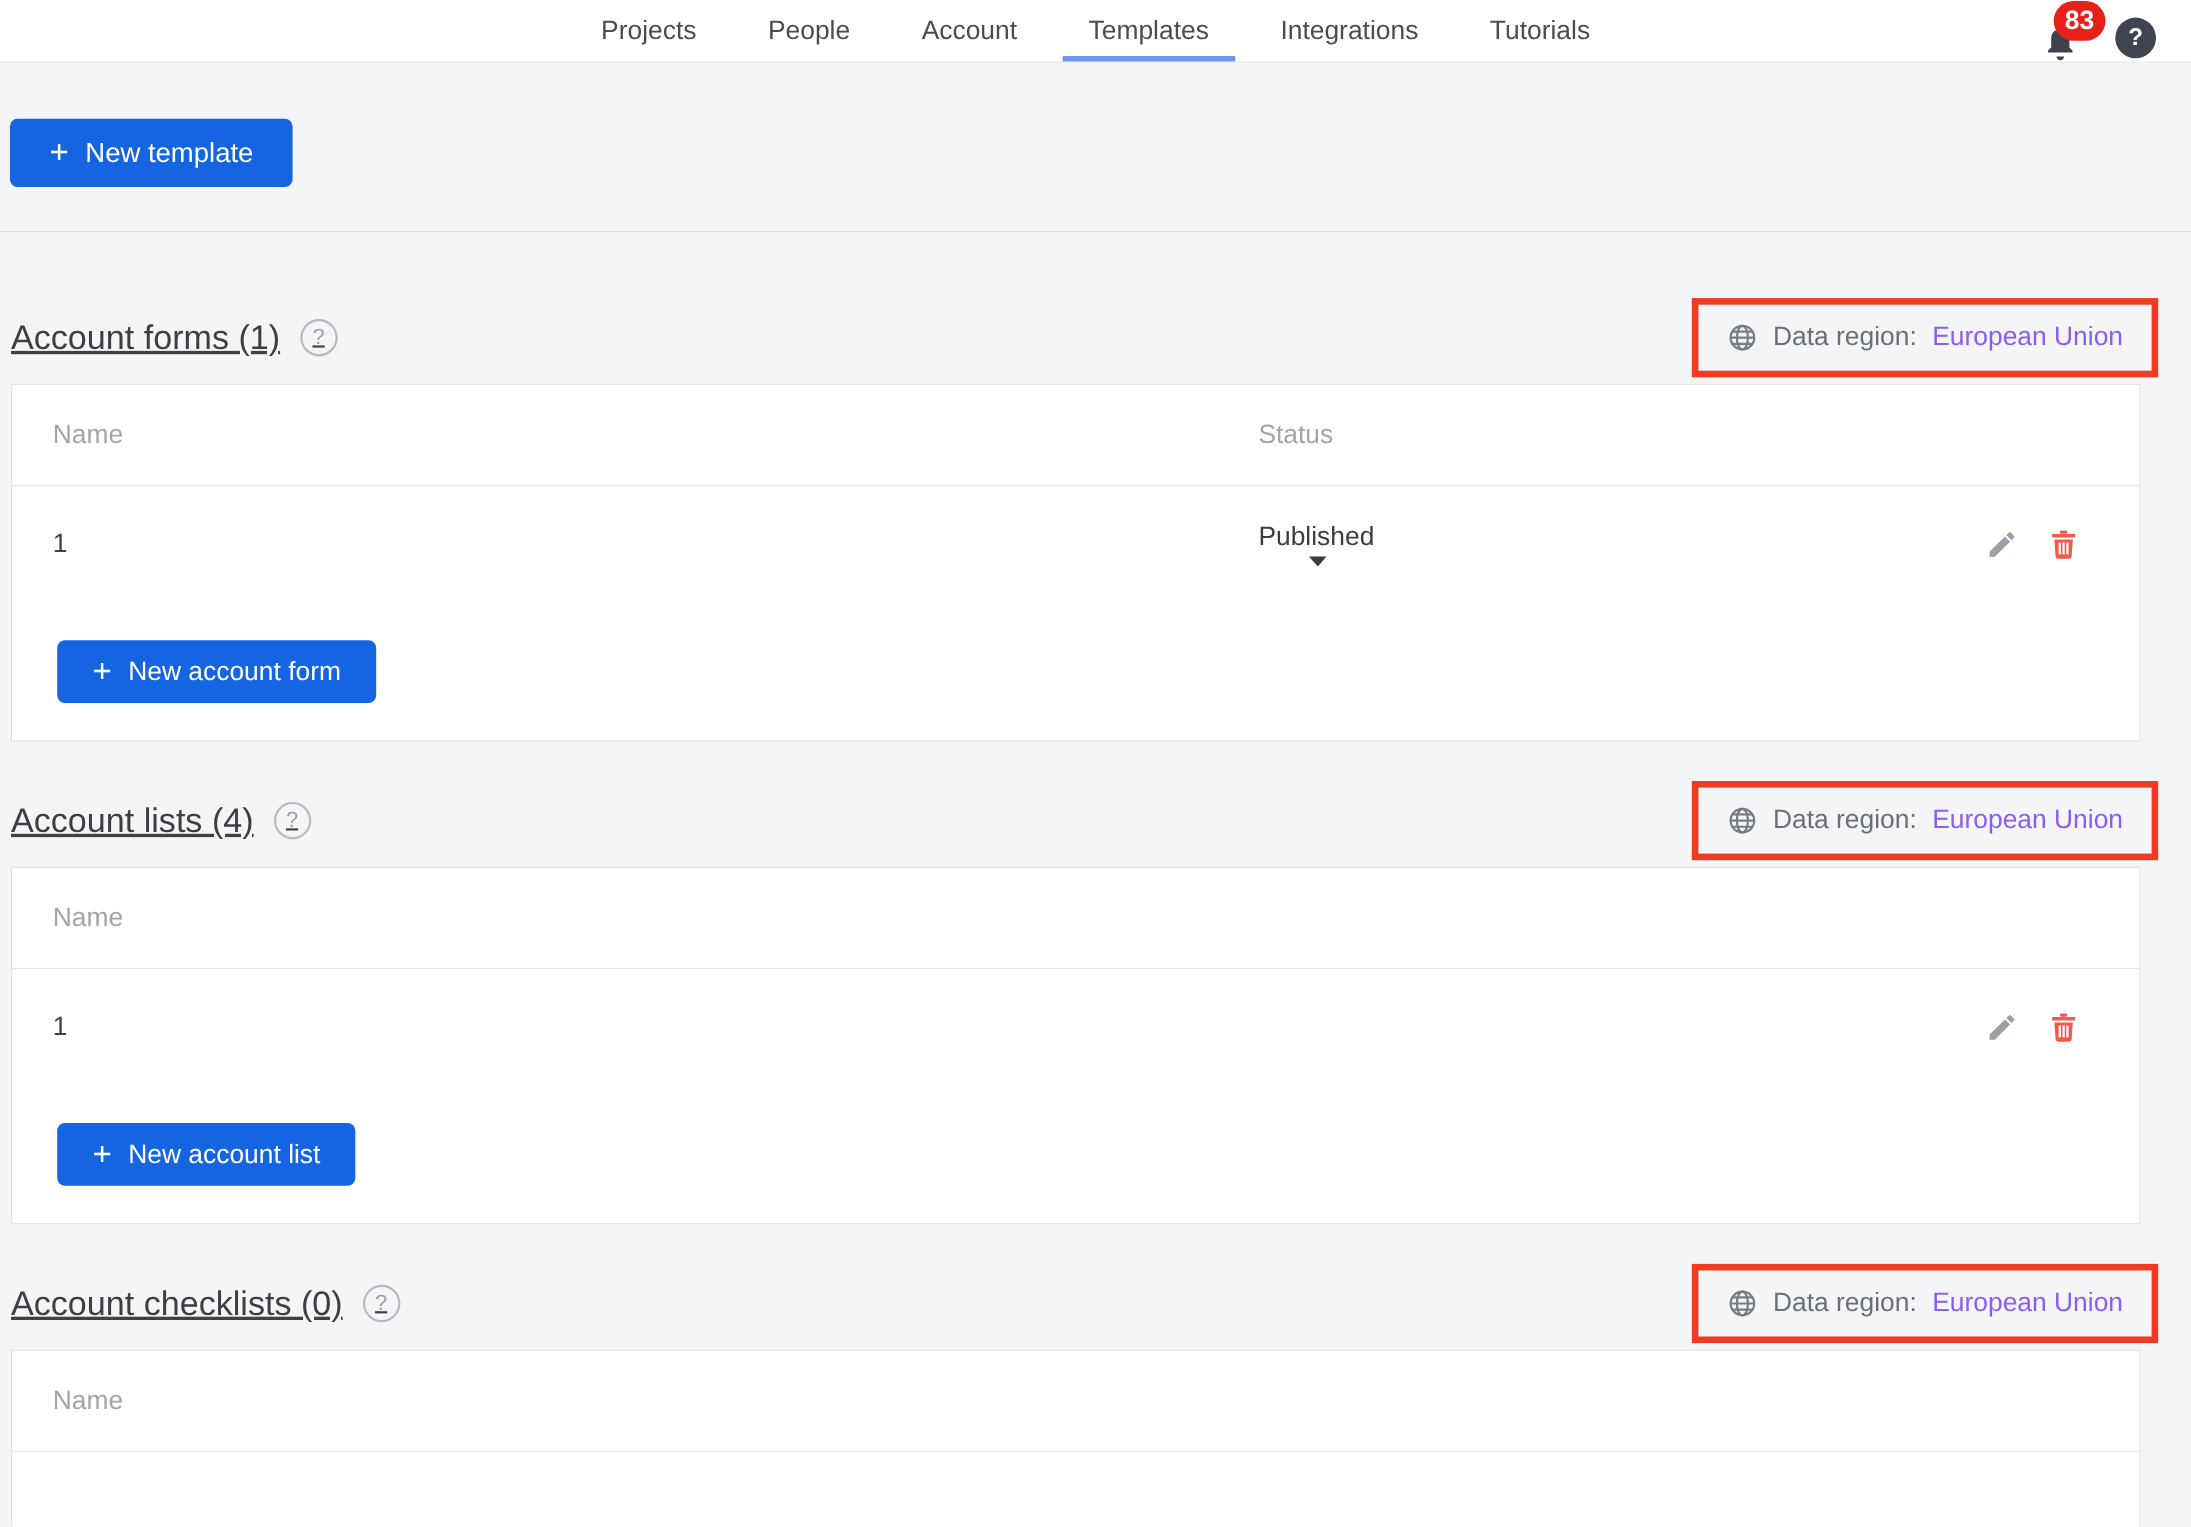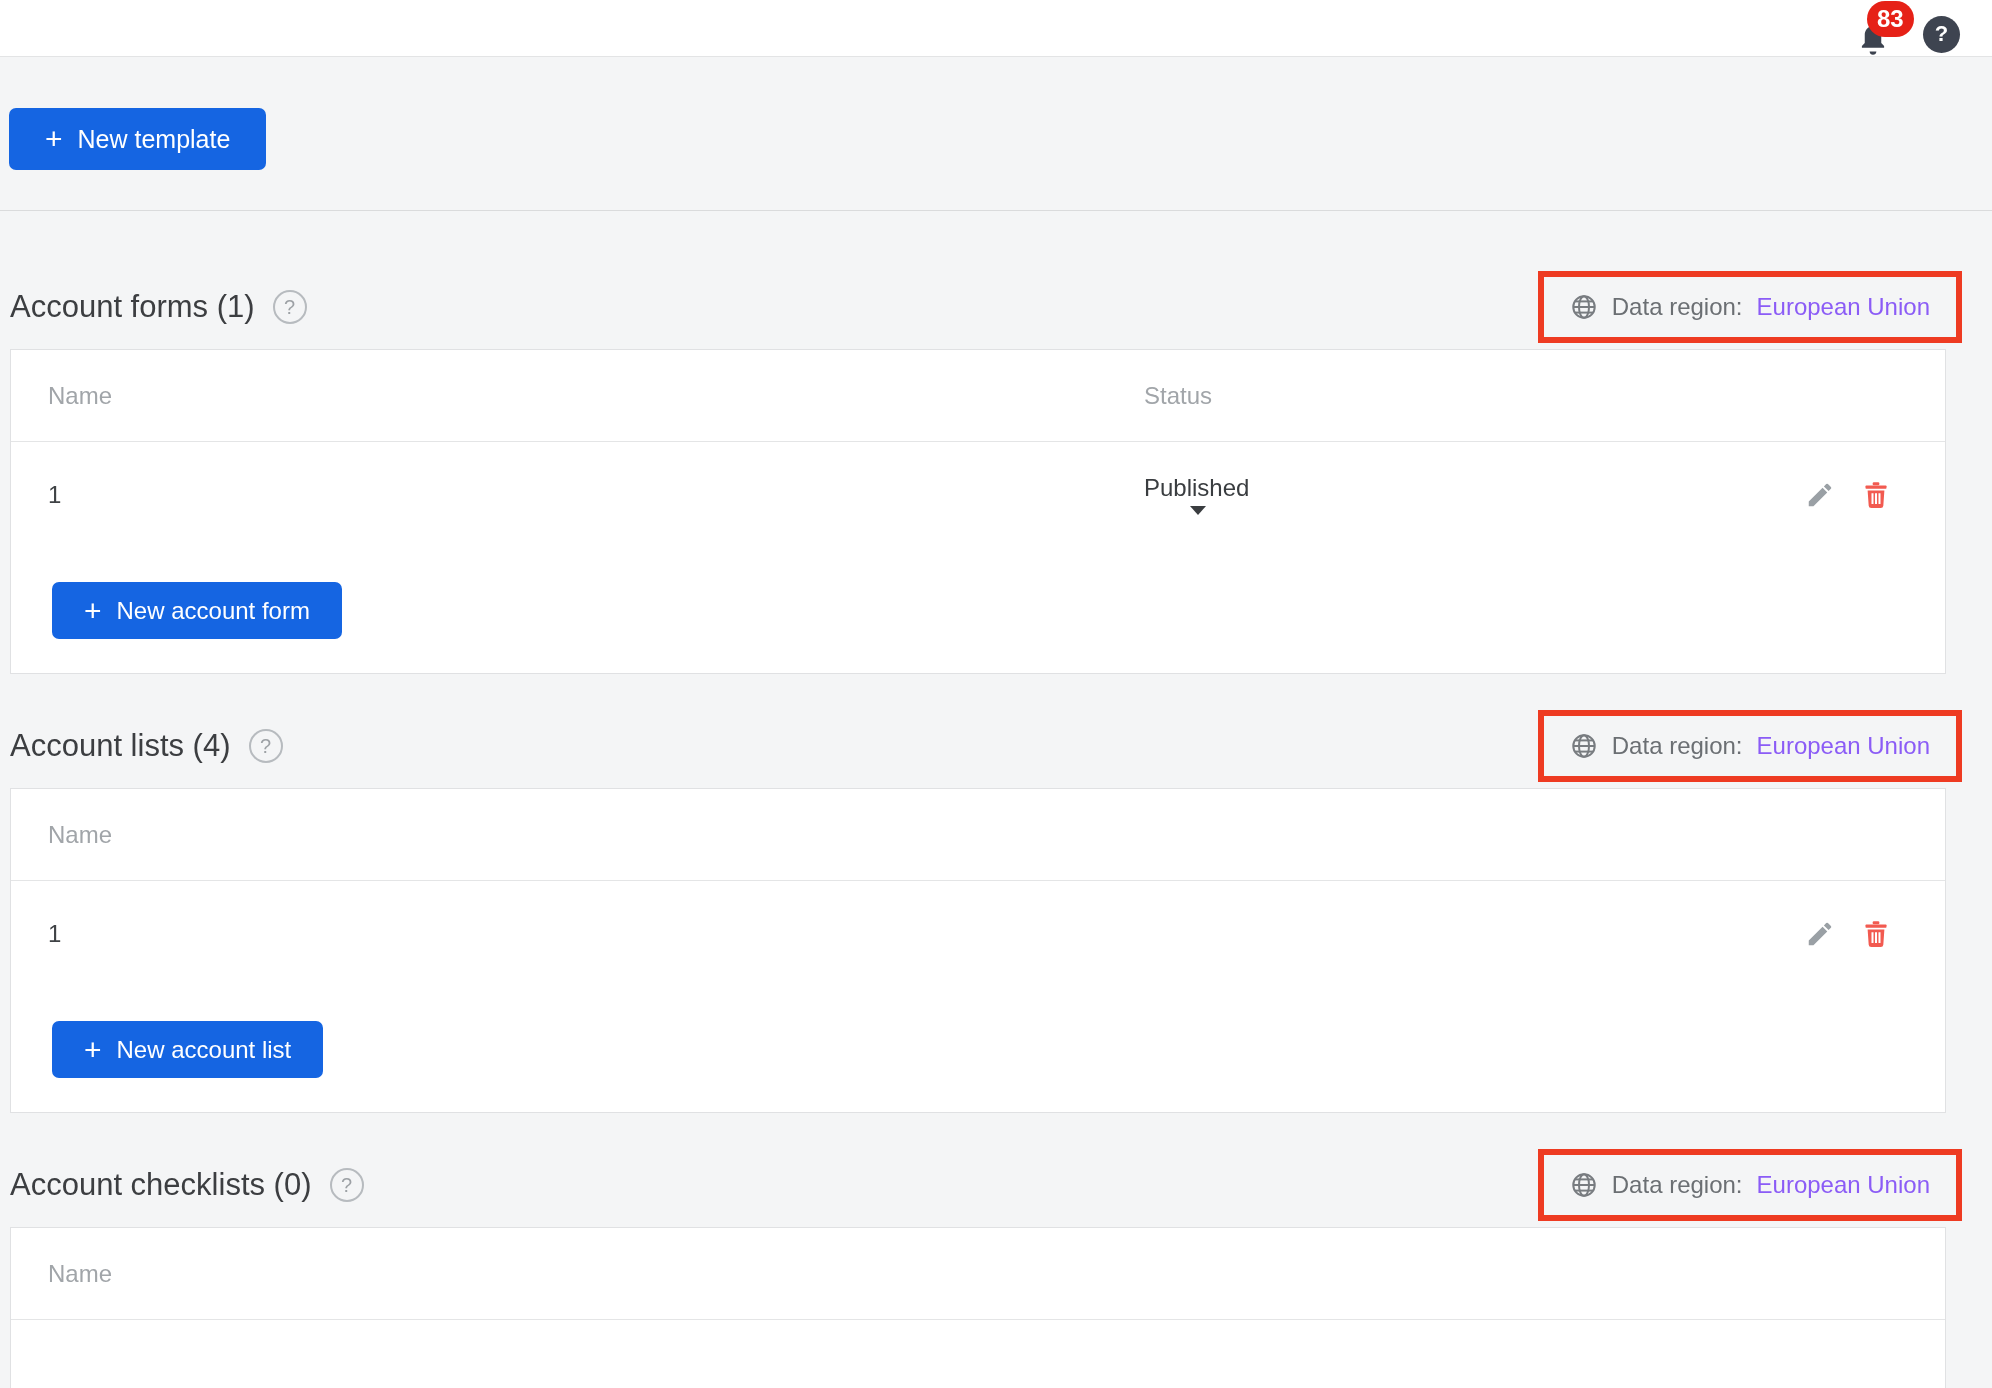--- a/index.html
+++ b/index.html
@@ -56,21 +56,21 @@
   .btn-card { height:57px; padding:0 32px; font-size:24px; }
 
   
   .content { padding:0 30px 0 10px; }
 
   .section-head {
     display:flex; justify-content:space-between; align-items:center;
     margin-top:36px; margin-bottom:6px; min-height:66px;
   }
   .section-head.first { margin-top:60px; }
-  .head-left { display:flex; align-items:center; gap:18px; }
+  .head-left { display:flex; align-items:center; gap:18px;text-decoration:underline; }
   .section-title { font-size:31px; font-weight:400; color:#3c3e41; }
   .help-circle {
     width:34px; height:34px; border-radius:50%; border:2px solid #b7bbbf;
     color:#9da1a5; font-size:20px; display:flex; align-items:center;
     justify-content:center; cursor:pointer; background:transparent;
   }
 
   .data-region {
     border:6px solid #ee3b22; display:flex; align-items:center; gap:14px;
     padding:16px 26px; font-size:24px; color:#6b6f73;
@@ -98,20 +98,41 @@
     padding-right:54px;
   }
   .icon-btn { width:30px; height:30px; cursor:pointer; display:flex; }
   .card-actions { padding:35px 0 34px 41px; }
   .tbody-empty { height:200px; position:relative; }
 </style>
 </head>
 <body>
 
 <header class="topnav">
+  <nav class="tabs">
+    <div class="tab">
+        <span>Projects</span>
+      </div>
+    <div class="tab">
+        <span>People</span>
+      </div>
+    <div class="tab">
+        <span>Account</span>
+      </div>
+    <div class="tab active">
+      <span>Templates</span>
+      <span class="tab-underline"></span>
+    </div>
+    <div class="tab">
+        <span>Integrations</span>
+      </div>
+    <div class="tab">
+        <span>Tutorials</span>
+      </div>
+  </nav>
   <div class="nav-right">
     <div class="bell-wrap">
       <svg width="36" height="38" viewBox="0 0 24 24">
         <path fill="#3c434f" d="M12 23.2c1.25 0 2.26-1 2.26-2.25H9.74c0 1.24 1.01 2.25 2.26 2.25zm7.4-5.9v1.2H4.6v-1.2l1.9-1.9V9.9c0-2.6 1.6-4.9 4-5.5v-.7c0-.83.67-1.5 1.5-1.5s1.5.67 1.5 1.5v.7c2.4.6 4 2.9 4 5.5v5.5l1.9 1.9z"></path>
       </svg>
       <span class="badge">83</span>
     </div>
     <div class="help-btn">
       <span>?</span>
     </div>

